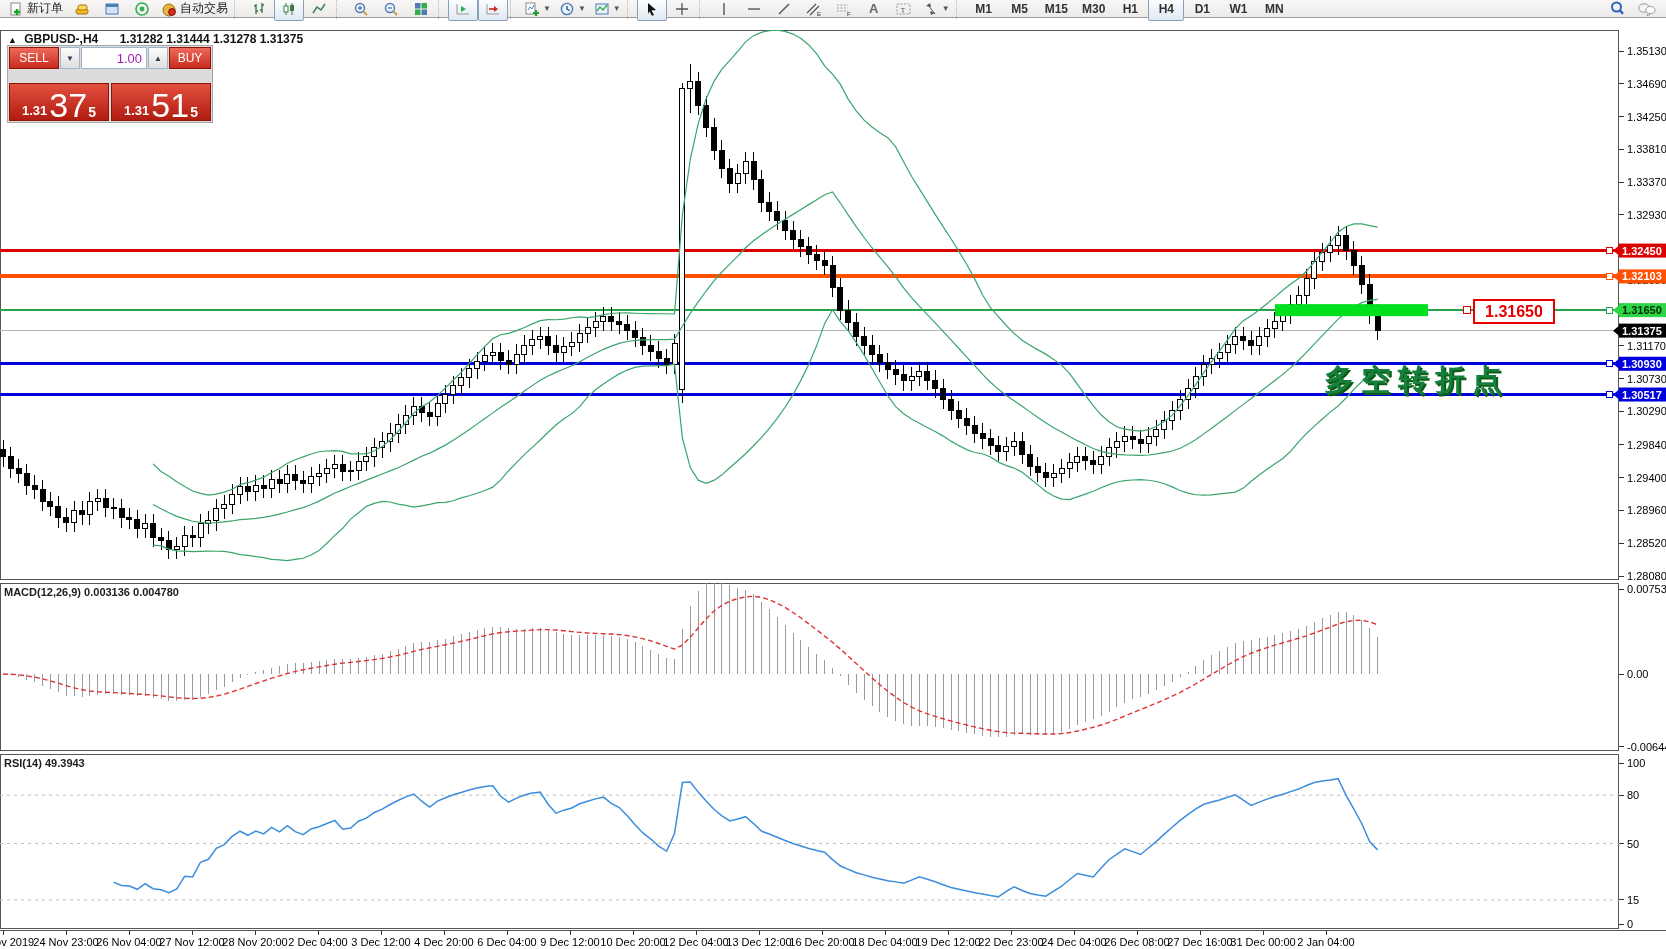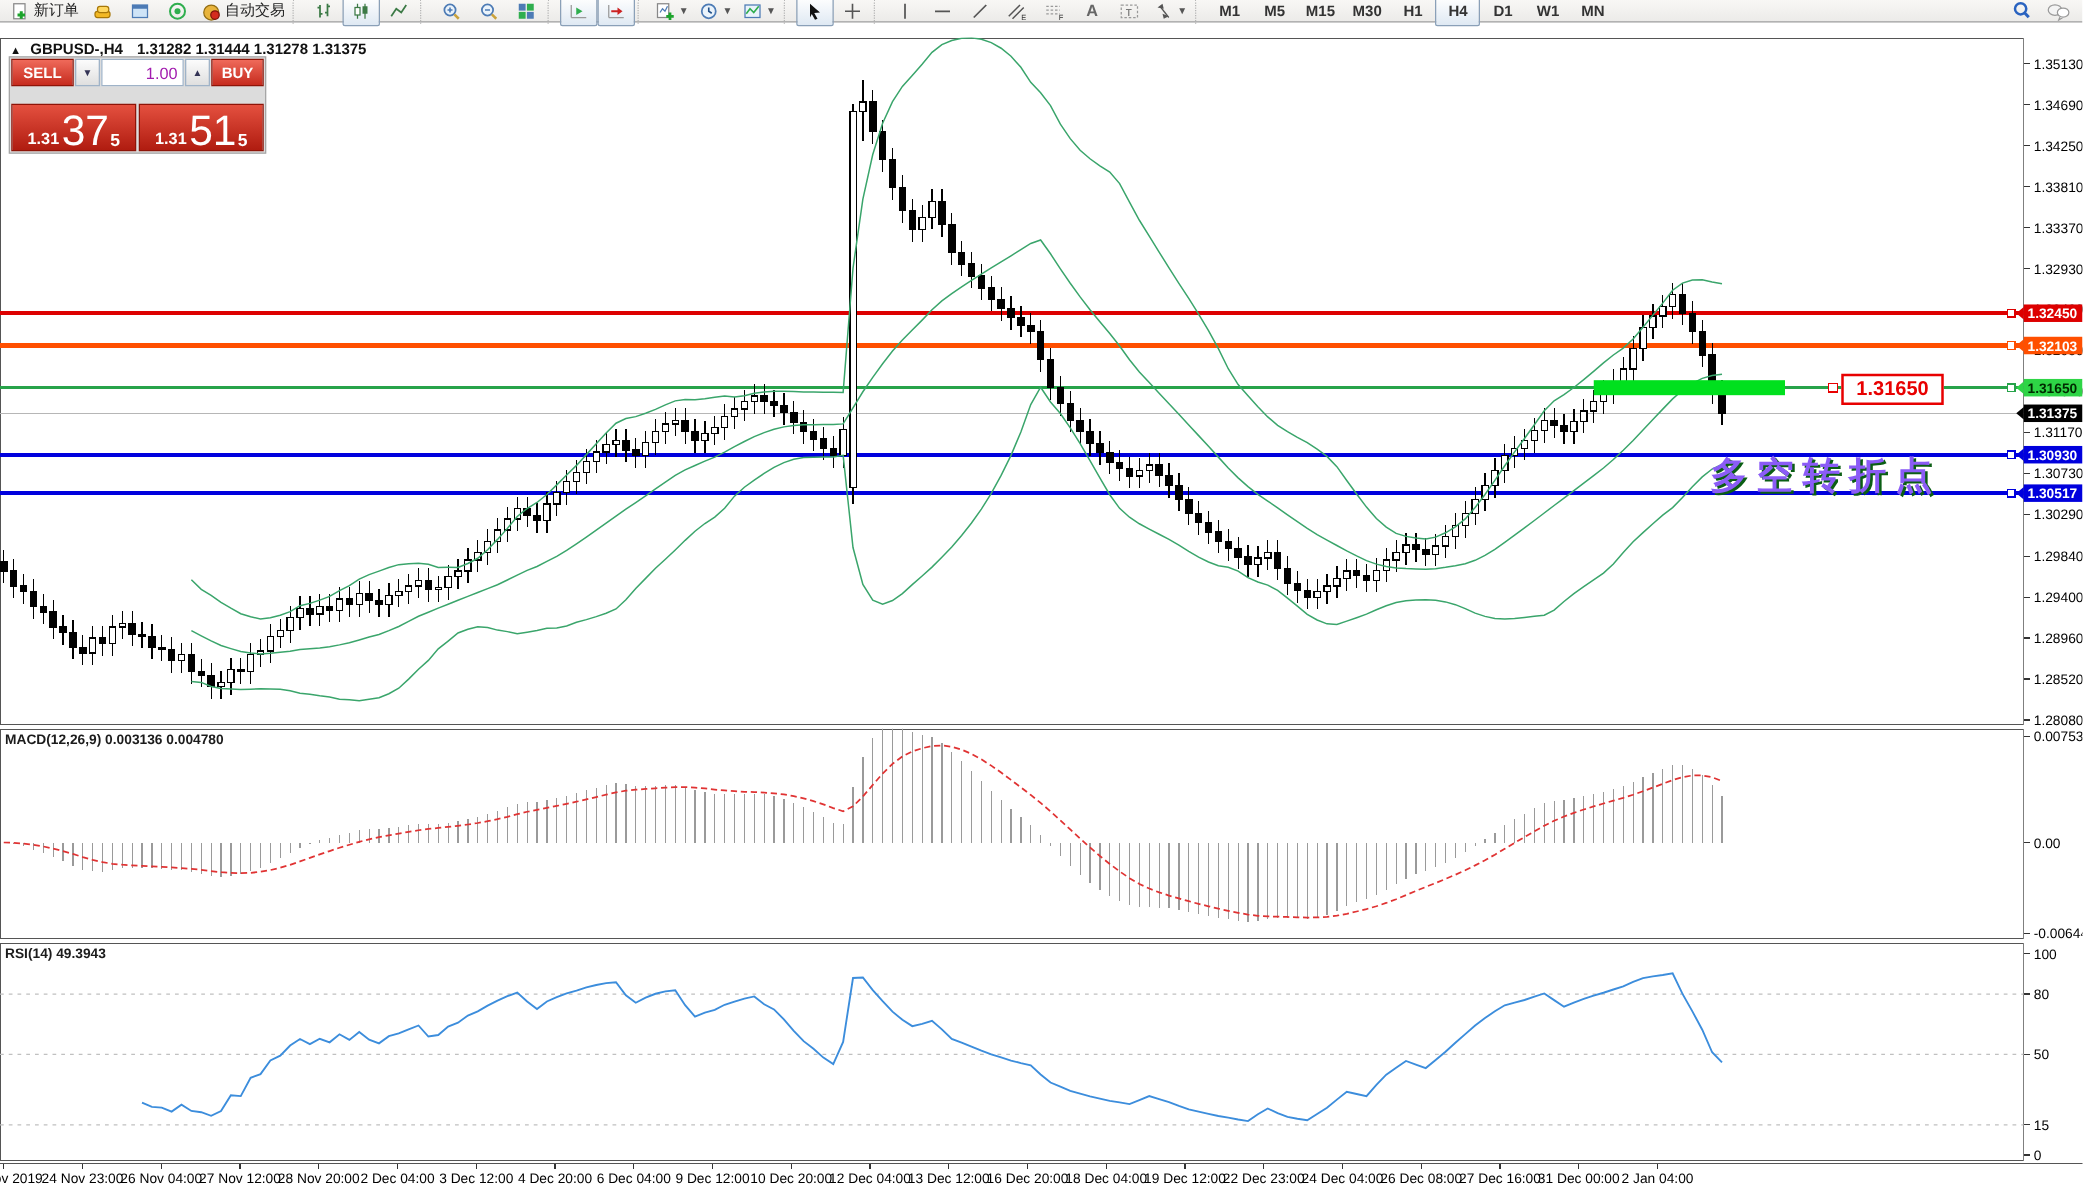--- a/index.html
+++ b/index.html
@@ -13,36 +13,36 @@
   .tf{font-size:12px;font-weight:bold;color:#333;padding:0 6px;}
   .spacer{flex:1;}
   svg text{font-family:"Liberation Sans","DejaVu Sans",sans-serif;}
   #chart-svg{position:absolute;left:0;top:0;z-index:1;}
   .overlay{position:absolute;z-index:10;pointer-events:none;font-weight:bold;}
   #sym-header{left:8px;top:32px;font-size:12px;font-weight:bold;color:#111;}
   #sym-header .tri{font-size:9px;margin-right:4px;}
   #trade-panel{position:absolute;left:7px;top:45px;width:202px;z-index:20;background:#dcdcdc;
     border:1px solid #a6a6a6;padding:1px;}
   #tp-row1{display:flex;height:22px;gap:1px;}
-  .redbtn{background:linear-gradient(#ef6a5a,#c62b1e);color:#fff;font-weight:bold;font-size:12px;
+  .redbtn{background:linear-gradient(#ef6a5a,#c62b1e);color:#fff;font-weight:normal;font-size:12px;
     display:flex;align-items:center;justify-content:center;border:1px solid #8e1408;}
   #sell-btn{width:48px;}#buy-btn{width:46px;flex:1;}
   .spin{width:18px;background:linear-gradient(#fcfcfc,#dfdfdf);border:1px solid #9fb3c8;color:#335;
     font-size:8px;display:flex;align-items:center;justify-content:center;}
   #vol-input{width:56px;border:1px solid #9fb3c8;font-size:13px;text-align:right;padding:0 4px;color:#a21caf;}
   #tp-row2{display:flex;height:38px;gap:2px;margin-top:14px;}
   .pricecell{flex:1;background:linear-gradient(#e4503f,#b01c10);border:1px solid #8e1408;color:#fff;
     display:flex;align-items:flex-end;justify-content:center;padding-bottom:2px;}
   .pp{font-size:13px;font-weight:bold;margin-right:2px;line-height:15px;}
   .pb{font-size:34px;font-weight:normal;line-height:26px;}
   .ps{font-size:14px;font-weight:bold;vertical-align:top;line-height:12px;margin-left:1px;}
   #macd-label,#rsi-label{font-size:11px;color:#1c1c1c;}
   #macd-label{left:4px;top:586px;}
   #rsi-label{left:4px;top:757px;}
-  #turn-text{left:1368px;top:360px;font-size:30px;font-weight:bold;color:#8b5cf6;letter-spacing:7px;
+  #turn-text{left:1324px;top:360px;font-size:30px;font-weight:bold;color:#15803d;letter-spacing:7px;
     text-shadow:2px 2px 0 #0b5e14;white-space:nowrap;}
   #level-box{left:1473px;top:299px;width:78px;height:21px;border:2px solid #e80000;background:#fff;
     color:#e80000;font-size:16px;font-weight:bold;text-align:center;line-height:21px;z-index:12;}
   .ico{display:block;}
 </style>
 </head>
 <body>
 
 <div id="toolbar">
   <div class="tbtn">
@@ -933,21 +933,21 @@
       <line x1="1263" y1="931" x2="1263" y2="935" stroke="#333" shape-rendering="crispEdges"></line>
       <text x="1263" y="946" font-size="11" fill="#000" text-anchor="middle">31 Dec 00:00</text>
       <line x1="1326" y1="931" x2="1326" y2="935" stroke="#333" shape-rendering="crispEdges"></line>
       <text x="1326" y="946" font-size="11" fill="#000" text-anchor="middle">2 Jan 04:00</text>
     </g>
   </svg>
 
 <div id="sym-header" class="overlay">
   <span class="tri">▲</span>
   <span>GBPUSD-,H4</span>
-  <span style="margin-left:8px;">1.31282 1.31444 1.31278 1.31375</span>
+  <span style="margin-left:18px;">1.31282 1.31444 1.31278 1.31375</span>
 </div>
 
 <div id="trade-panel">
   <div id="tp-row1">
     <div id="sell-btn" class="redbtn">SELL</div>
     <div class="spin">
         <span>▼</span>
       </div>
     <input id="vol-input" value="1.00" style="">
     <div class="spin">

